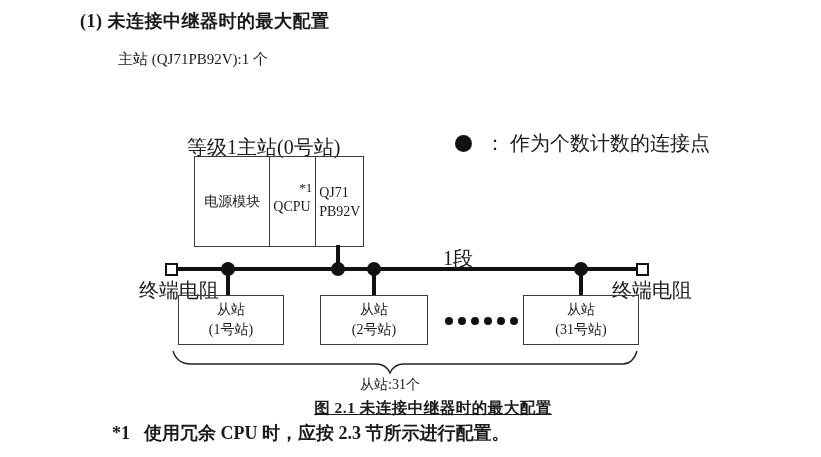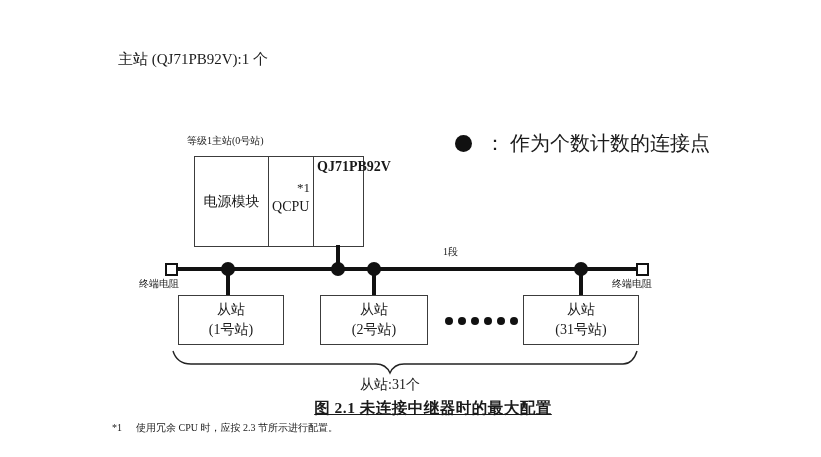--- a/index.html
+++ b/index.html
@@ -19,21 +19,21 @@
     left:80px; top:9px;
     font-size:18px; font-weight:bold;
     letter-spacing:0.5px;
     white-space:nowrap;
   }
   .subline { font-size:15px; white-space:nowrap;margin-top:12px; }
   .subline.master { left:118px; top:38px; }
   .subline.slave  { left:118px; top:62px; }
 
   
-  .dlabel { font-size:10px; white-space:nowrap; }
+  .dlabel { font-size:20px; white-space:nowrap; }
   .master-label { left:187px; top:134px; }
   .seg-label    { left:443px; top:245px; }
   .term-label-left  { left:139px; top:277px; }
   .term-label-right { left:612px; top:277px; }
 
   
   .master-box {
     left:194px; top:156px; width:170px; height:91px;
     display:flex;
   }
@@ -50,22 +50,22 @@
   .cell-qcpu { width:48px; position:relative; }
   .cell-qcpu .fnref {
     position:absolute; top:23px; right:3px;
     font-size:13px;
   }
   .cell-qcpu .qcpu-text {
     position:absolute; top:42px; left:3px;
   }
   .cell-pb92v {
     width:50px;
-    display:flex; flex-direction:row; justify-content:space-between;
-    padding-left:3px; line-height:19px;font-weight:bold;
+    display:flex; flex-direction:column; justify-content:center;
+    padding-left:3px; line-height:19px;
   }
 
   
   .legend {
     left:455px; top:130px;
     display:flex; align-items:center;
     font-size:20px; white-space:nowrap;
   }
   .legend-dot {
     width:17px; height:17px; border-radius:50%;
@@ -128,29 +128,30 @@
   
   .caption {
     left:113px; top:398px; width:640px;
     text-align:center;
     font-size:15.5px; font-weight:bold;
     letter-spacing:0.5px;
     text-decoration:underline;
   }
   .footnote {
     left:112px; top:421px;
-    font-size:10px; white-space:nowrap;
+    font-size:18px; white-space:nowrap;font-weight:bold;
   }
   .footnote .ref { margin-right:14px; }
 </style>
 </head>
 <body>
 
 <div class="page">
 
+  <div class="abs heading">(1) 未连接中继器时的最大配置</div>
   <div class="abs subline master">主站 (QJ71PB92V):1 个</div>
 
   <div>
 
     <div class="abs dlabel master-label">等级1主站(0号站)</div>
 
     <div class="abs master-box">
       <div class="mcell cell-power">电源模块</div>
       <div class="mcell cell-qcpu">
         <span class="fnref">*1</span>

